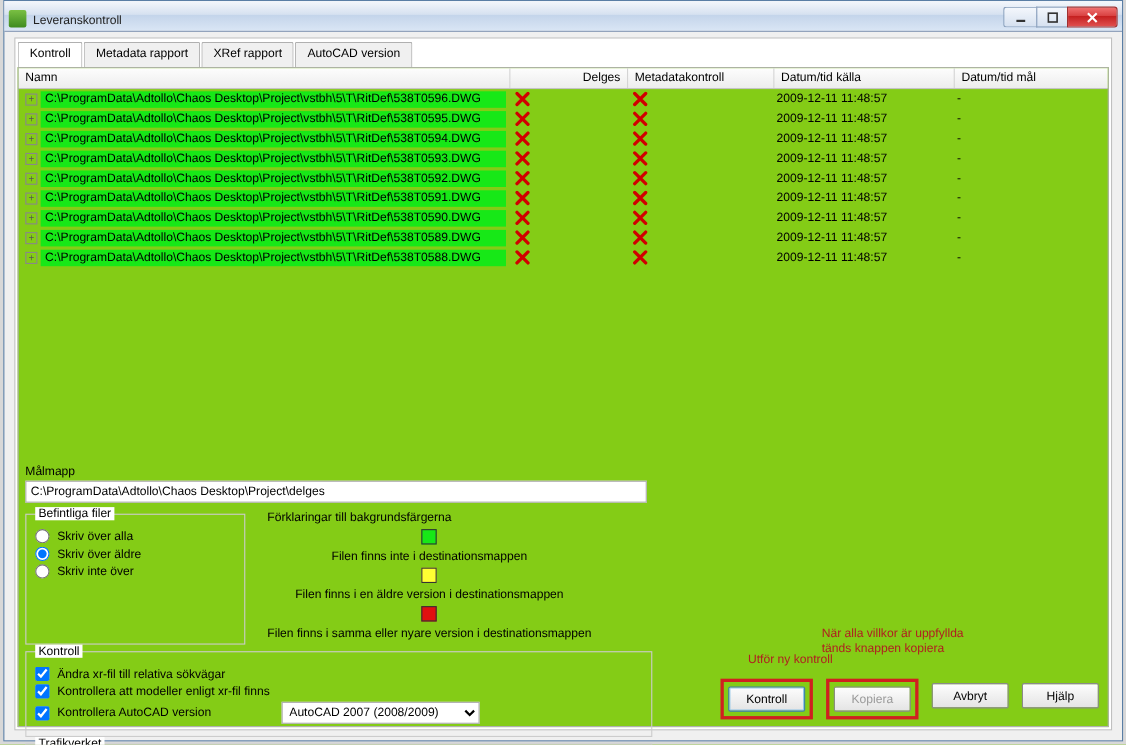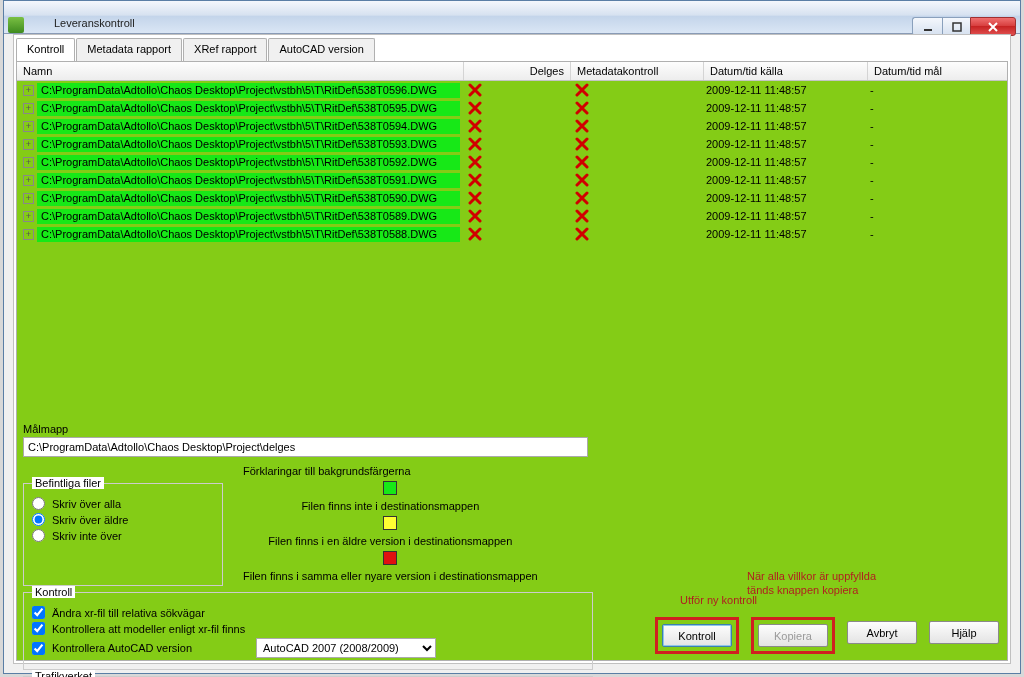--- a/index.html
+++ b/index.html
@@ -1,19 +1,19 @@
 <!DOCTYPE html>
 <html><head>
 <meta charset="utf-8">
 <style>
 * { box-sizing: border-box; margin: 0; padding: 0; font-family: "Segoe UI", Tahoma, sans-serif; font-size: 11px; }
 body { background: #d8d8d8; width: 1024px; height: 677px; overflow: hidden; position: relative; }
 
 .window { position: absolute; left: 3px; top: 0; width: 1018px; height: 674px; background: #f0f0f0; border: 1px solid #5a7ea5; }
-.titlebar { height: 28px; background: linear-gradient(#f4f7fc, #d6e1f0 45%, #c3d4ea 46%, #dae6f5); display: flex; align-items: flex-start; padding: 16px 4px; border-bottom: 1px solid #899bb6; gap: 24px; }
+.titlebar { height: 28px; background: linear-gradient(#f4f7fc, #d6e1f0 45%, #c3d4ea 46%, #dae6f5); display: flex; align-items: flex-end; padding: 3px 4px; border-bottom: 1px solid #899bb6; }
 .titlebar .app-icon { width: 16px; height: 16px; background: linear-gradient(#7ac043,#3e8b1f); border-radius: 2px; margin-right: 6px; }
 .titlebar .title { flex: 1; color: #222; }
 .win-btns { display: flex; gap: 0; }
 .win-btn { width: 30px; height: 19px; border: 1px solid #8aa0bc; background: linear-gradient(#f4f7fc,#d6e1f0); display:flex; align-items:center; justify-content:center; color:#333; }
 .win-btn.max { width: 28px; }
 .win-btn.close { width: 46px; background: linear-gradient(#f07070,#d84040 45%,#c52020 46%,#e05050); border-color:#a03030; color:#fff; font-weight:bold; }
 .win-btn.min, .win-btn.max { border-right: none; }
 .win-btn.min { border-top-left-radius:3px; border-bottom-left-radius:3px;}
 .win-btn.close { border-top-right-radius:3px; border-bottom-right-radius:3px;}
 
@@ -46,21 +46,21 @@
 .redx { color:#d00; font-weight:bold; font-size:14px; margin-left:2px;}
 .redx svg { display:block; }
 
 .lower { position:absolute; left:6px; right:6px; bottom:6px; top:355px; }
 
 .field-row { margin:6px 0 3px 0; }
 .label { display:block; margin-bottom:2px; }
 .text-input { width:565px; height:20px; border:1px solid #aaa; padding:2px 4px; background:#fff; font-family:inherit; font-size:11px; }
 
 .twocol { display:flex; gap:20px; margin-top:6px; }
-.fieldset { border:1px solid #ccc; padding:4px 8px 8px 8px; margin-top:20px; position:relative; }
+.fieldset { border:1px solid #ccc; padding:4px 8px 8px 8px; margin-top:4px; position:relative; }
 .fs-title { position:relative; top:-11px; background:#fff; padding:0 3px; display:inline-block; }
 .fs-body { margin-top:-6px; }
 .radio-row, .check-row { display:flex; align-items:center; margin:3px 0; gap:4px; }
 .radio-row input, .check-row input { margin-right:3px; }
 
 .legend { margin-top:2px; }
 .legend-title { margin-bottom:4px; display:block;}
 .legend-row { display:flex; align-items:center; margin:4px 0; gap:5px;flex-direction:column; }
 .sw { width:14px; height:14px; border:1px solid #333; }
 .sw.g { background:#17e817; }

